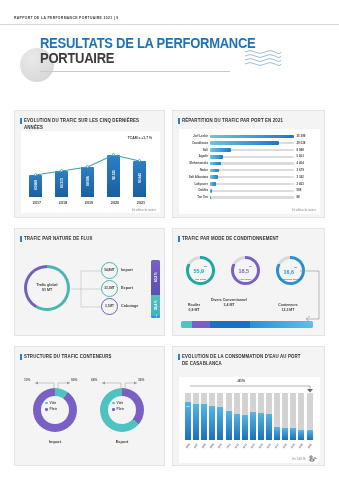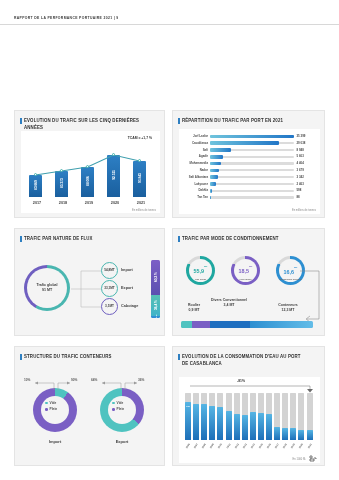--- a/index.html
+++ b/index.html
@@ -126,20 +126,34 @@
   .drop-anno { position:absolute; font-size:3.4px; font-weight:700; color:#333; }
 </style>
 </head>
 <body>
 
 <div class="page">
 
   <div class="runhead">RAPPORT DE LA PERFORMANCE PORTUAIRE 2021 | 9</div>
   <div class="runrule"></div>
 
+  <div class="titlewrap">
+    <div class="circle-deco"></div>
+    <div class="t1">RESULTATS DE LA PERFORMANCE</div>
+    <div class="t2">PORTUAIRE</div>
+    <div class="titlerule"></div>
+    <svg class="waves" viewBox="0 0 40 18">
+      <g fill="none" stroke="#8fb9d8" stroke-width="0.9">
+        <path d="M2 4 q5 -3 10 0 t10 0 t10 0 t6 0"></path>
+        <path d="M2 8 q5 -3 10 0 t10 0 t10 0 t6 0"></path>
+        <path d="M2 12 q5 -3 10 0 t10 0 t10 0 t6 0"></path>
+        <path d="M2 16 q5 -3 10 0 t10 0 t10 0 t6 0"></path>
+      </g>
+    </svg>
+  </div>
 
   <div class="panel" style="left:14px; top:110px; width:151px; height:108px;">
     <div class="ptick"></div>
     <div class="ptitle" style="width:138px;">EVOLUTION DU TRAFIC SUR LES CINQ DERNIÈRES ANNÉES</div>
     <div class="plate" style="left:6px; top:20px; width:139px; height:82px;">
       <div class="tcam" style="right:8px; top:5px;">TCAM = +1,7 %</div>
 
       <div style="position:absolute; left:5px; bottom:16px; width:130px; height:50px;">
         <div class="bar1" style="left:3px;  width:13px; height:22px;">
           <span class="barlabel-v" style="left:-6px; top:8px; width:26px; text-align:center;">83 669</span>

